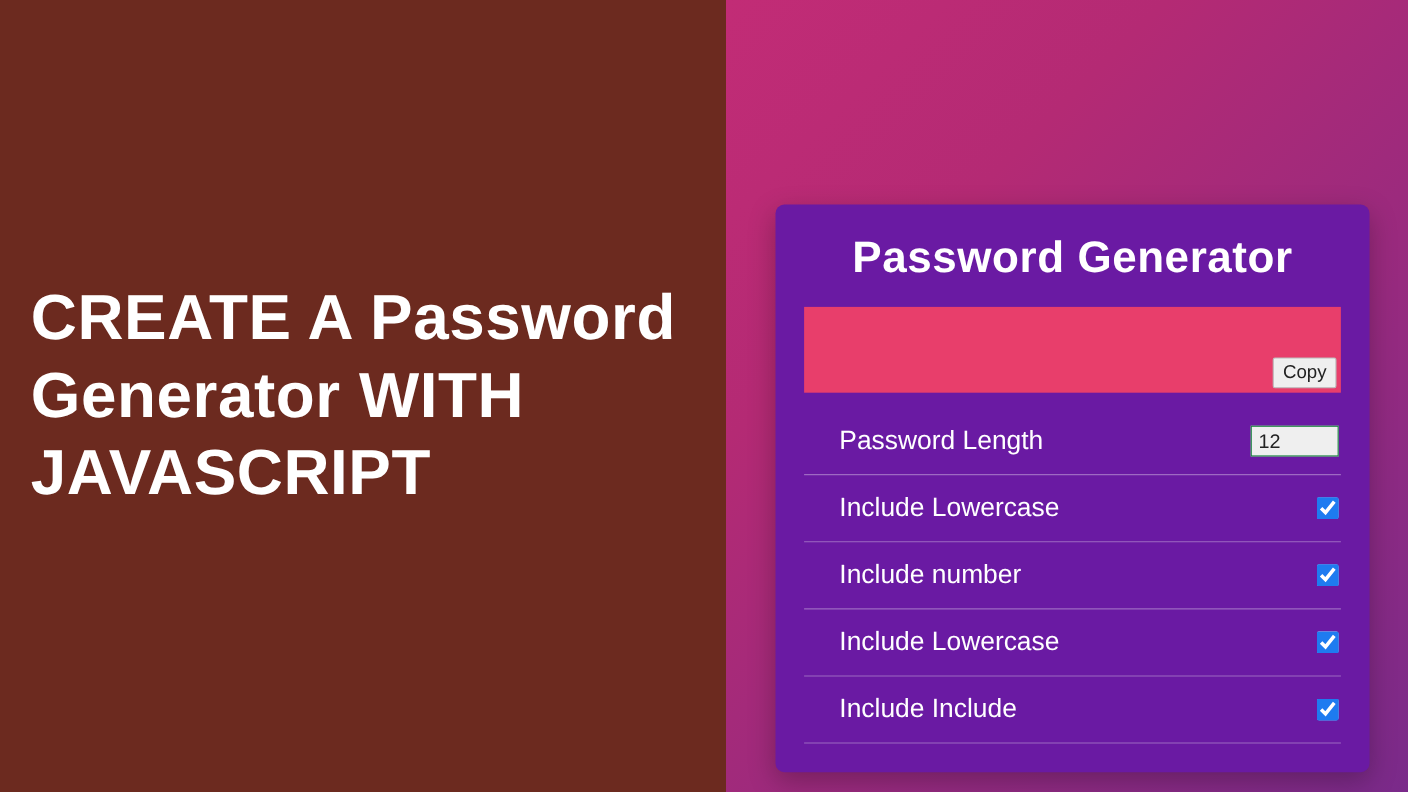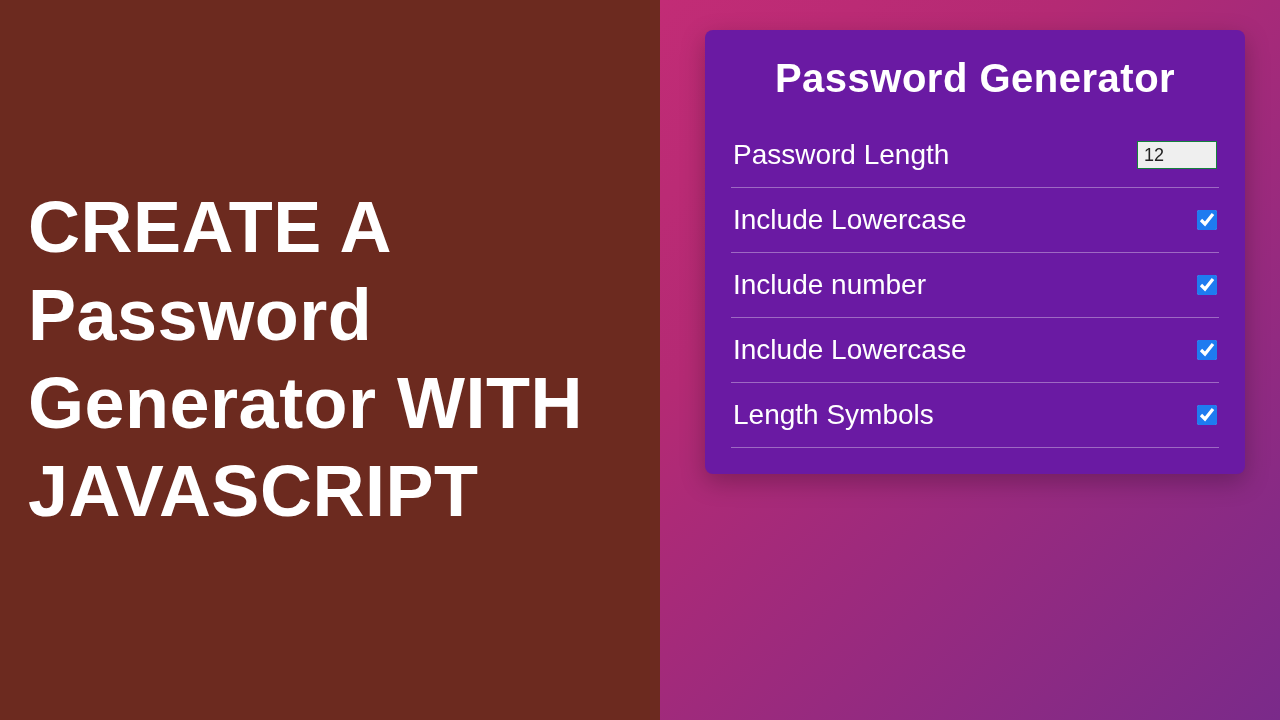--- a/index.html
+++ b/index.html
@@ -13,33 +13,33 @@
     width: 660px;
     height: 720px;
     background: #6c2a1f;
     display: flex;
     align-items: center;
     padding-left: 28px;
     padding-right: 20px;
   }
   .headline {
     color: #ffffff;
-    font-size: 72px;
+    font-size: 58px;
     font-weight: 700;
     line-height: 1.22;
     letter-spacing: 0.5px;
   }
   .right {
     width: 620px;
     height: 720px;
     background: linear-gradient(135deg, #c22c76 0%, #b42a74 30%, #7a2a8a 100%);
     display: flex;
-    align-items: flex-start;
+    align-items: flex-end;
     justify-content: center;
-    padding: 30px 30px 30px 40px;
+    padding: 30px 30px 18px 40px;
   }
   .card {
     width: 540px;
     background: #6a1aa3;
     border-radius: 8px;
     padding: 26px 26px 26px 26px;
     box-shadow: 0 8px 24px rgba(0,0,0,0.25);
   }
   .card-title {
     color: #ffffff;
@@ -72,22 +72,23 @@
   .row {
     display: flex;
     align-items: center;
     justify-content: space-between;
     padding: 16px 2px 16px 2px;
     border-bottom: 1px solid rgba(255,255,255,0.35);
   }
   .row:last-of-type { border-bottom: 1px solid rgba(255,255,255,0.35); }
   .row-label {
     color: #ffffff;
-    font-size: 28px;
+    font-size: 24px;
     font-weight: 400;
+    margin-left: 30px;
   }
   .num-input {
     width: 80px;
     height: 28px;
     background: #efefef;
     border: 1px solid #15803d;
     color: #222;
     font-size: 18px;
     padding: 2px 6px;
     font-family: Arial, sans-serif;
@@ -116,20 +117,23 @@
 <body>
 
 <div class="page">
   <div class="left">
     <div class="headline">CREATE A Password Generator WITH JAVASCRIPT</div>
   </div>
   <div class="right">
     <div class="card">
       <div class="card-title">Password Generator</div>
 
+      <div class="output-row">
+        <button class="copy-btn">Copy</button>
+      </div>
 
       <div class="row">
         <span class="row-label">Password Length</span>
         <input class="num-input" type="text" value="12" style="">
       </div>
 
       <div class="row">
         <span class="row-label">Include Lowercase</span>
         <input class="chk" type="checkbox" checked="" style="">
       </div>
@@ -138,19 +142,19 @@
         <span class="row-label">Include number</span>
         <input class="chk" type="checkbox" checked="" style="">
       </div>
 
       <div class="row">
         <span class="row-label">Include Lowercase</span>
         <input class="chk" type="checkbox" checked="" style="">
       </div>
 
       <div class="row">
-        <span class="row-label">Length Symbols</span>
+        <span class="row-label">Include Include</span>
         <input class="chk" type="checkbox" checked="" style="">
       </div>
 
     </div>
   </div>
 </div>
 
 </body></html>

